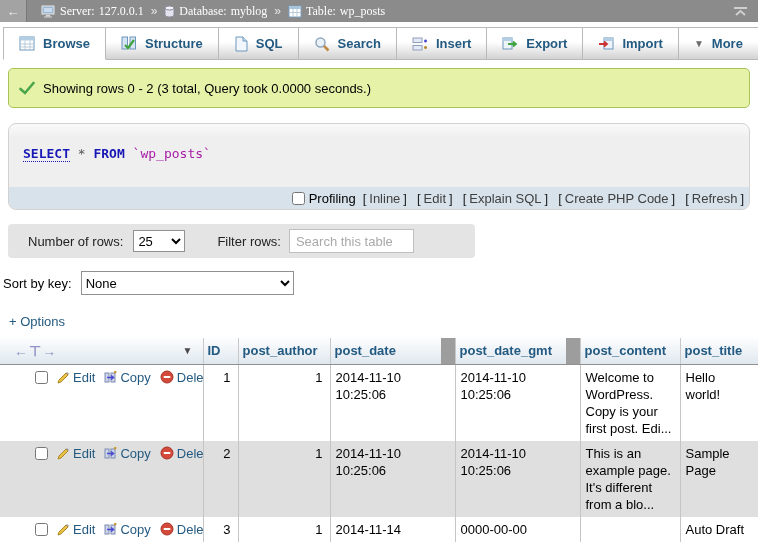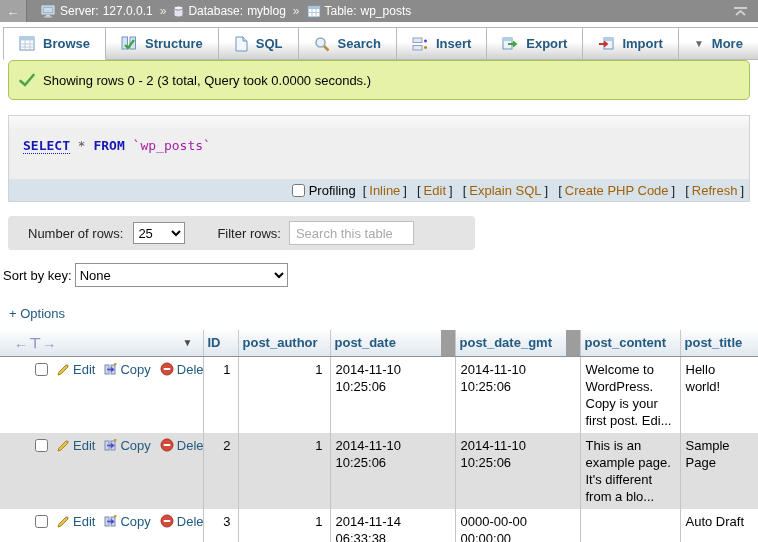--- a/index.html
+++ b/index.html
@@ -6,71 +6,71 @@
   html,body { width: 758px; height: 542px; overflow: hidden; background: #fff;
     font-family: "Liberation Sans", sans-serif; font-size: 13px; color: #000; }
 
   
   .topbar { height: 22px; background: #8b8b8b; display: flex; align-items: center;
     color: #fff; font-size: 12px; }
   .backbtn { width: 27px; height: 22px; background: #a3a3a3; border-right: 1px solid #787878;
     display: flex; align-items: center; justify-content: center; color: #f0f0f0;
     font-size: 13px; cursor: pointer; }
   .crumbs { display: flex; align-items: center; gap: 5px; margin-left: 14px; flex: 1; }
-  .crumb { display: flex; align-items: center; gap: 4px; }
+  .crumb { display: flex; align-items: center; gap: 4px; font-family: Liberation Serif, serif; }
   .sep { margin: 0 2px; color: #e8e8e8; }
   .collapse { margin-right: 10px; cursor: pointer; display: flex; align-items: center; }
 
   
   .tabbar { height: 38px; display: flex; align-items: flex-end; padding-left: 3px;
     background: #fff; }
   .tab { height: 33px; display: flex; align-items: center; gap: 8px; padding: 0 15px;
     font-weight: bold; color: #235a81; border: 1px solid #b9b9b9; border-left: none;
     background: linear-gradient(#ffffff 45%, #d2d2d2); cursor: pointer; white-space: nowrap; }
   .tab:first-child { border-left: 1px solid #b9b9b9; }
   .tab.active { background: #fff; border-bottom-color: #fff; }
   .tabfill { height: 33px; flex: 1; background: linear-gradient(#ffffff 55%, #e2e2e2);
     border-bottom: 1px solid #c9c9c9; }
   .caret { color: #6b6b6b; font-size: 10px; }
 
   
-  .success { margin: 0 8px 0 8px; height: 40px; background: #e7f2a9;
+  .success { margin: 8px 8px 0 8px; height: 40px; background: #e7f2a9;
     border: 1px solid #a7c556; border-radius: 5px; display: flex; align-items: center;
     gap: 8px; padding: 0 10px; }
 
   
-  .querysec { margin: 15px 8px 2px 8px; border: 1px solid #d2d2d2; border-radius: 0;
+  .querysec { margin: 15px 8px 2px 8px; border: 1px solid #d2d2d2; border-radius: 8px;
     overflow: hidden; background: linear-gradient(#fafafa, #efefef 14px); }
   .sqlbox { height: 63px; padding: 22px 0 0 14px;
     font-family: "DejaVu Sans Mono", monospace; font-size: 13px; }
   .kw { color: #1717b5; font-weight: bold; }
   .kw.dotted { border-bottom: 1px dotted #1717b5; }
   .star { color: #555; }
   .ident { color: #a71da7; }
   .profbar { height: 22px; background: #d7e2eb; display: flex; align-items: center;
     justify-content: flex-end; padding-right: 2px; font-size: 13px; }
   .profbar input { margin-right: 4px; }
-  .proflink { color: #a16207; text-decoration: none; cursor: pointer; }
+  .proflink { color: #404040; text-decoration: none; cursor: pointer; }
   .br { color: #222; margin: 0 3px; }
   .profgroup { margin-left: 4px; white-space: nowrap; }
 
   
   .ctrlbar { margin: 14px 8px 0 8px; width: 467px; height: 34px; background: #e4e4e4;
     border-radius: 4px; display: flex; align-items: center; }
   .ctrlbar label { color: #222; }
   .lab1 { margin-left: 20px; }
   select { font-family: "Liberation Sans", sans-serif; font-size: 13px; height: 22px;
     border: 1px solid #919191; background: #fff; }
   .rowsel { margin-left: 10px; width: 52px; }
   .lab2 { margin-left: 32px; }
   .filterin { margin-left: 8px; width: 125px; height: 24px; border: 1px solid #c0c0c0;
     padding: 10px 6px; font-size: 13px; font-family: "Liberation Sans", sans-serif; }
   .filterin::placeholder { color: #a9a9a9; }
   .sortrow { margin: 11px 0 0 3px; display: flex; align-items: center; height: 28px; }
-  .sortsel { margin-left: 3px; width: 213px; height: 24px; }
+  .sortsel { margin-left: 9px; width: 213px; height: 24px; }
   .options { display: inline-block; margin: 17px 0 9px 9px; color: #235a81;
     text-decoration: none; cursor: pointer; }
 
   
   table { width: 758px; border-collapse: collapse; table-layout: fixed; }
   th { height: 26px; background: linear-gradient(#fdfdfe, #dfe8ef);
     border-bottom: 1px solid #909090; border-right: 1px solid #c8c8c8;
     color: #235a81; font-size: 13px; text-align: left; padding: 0 4px;
     position: relative; white-space: nowrap; overflow: hidden; }
   th:last-child { border-right: none; }

